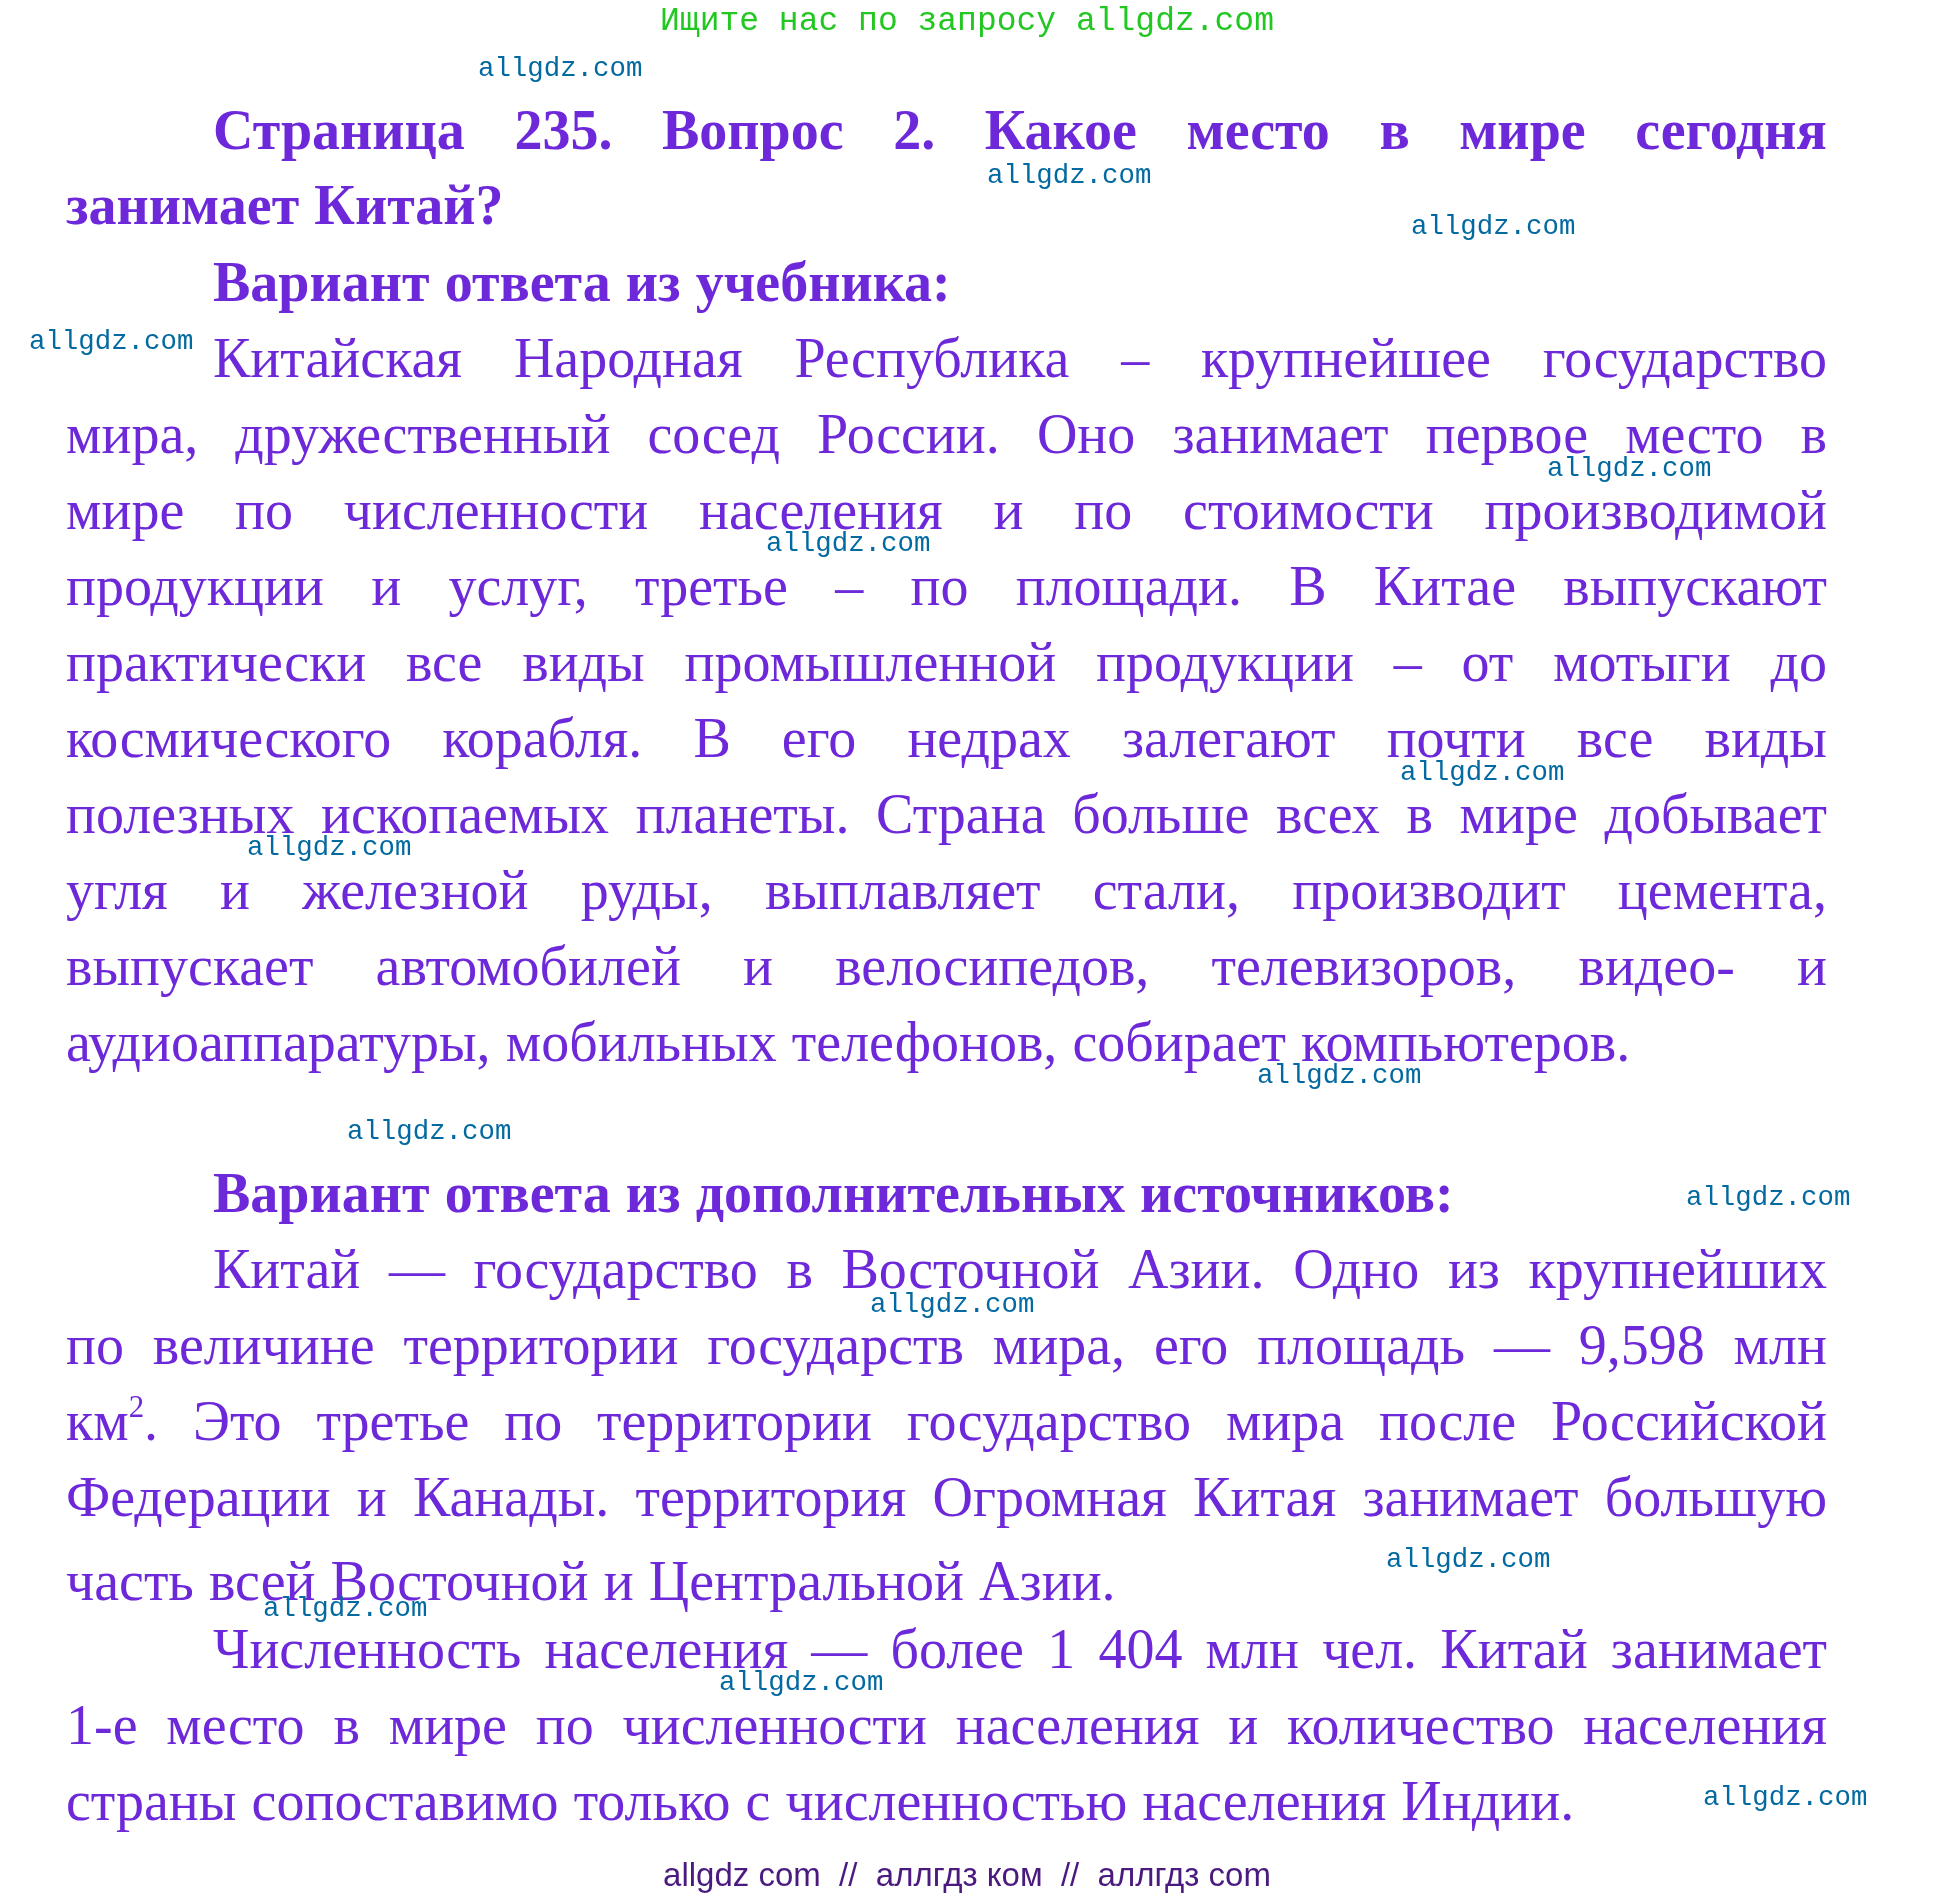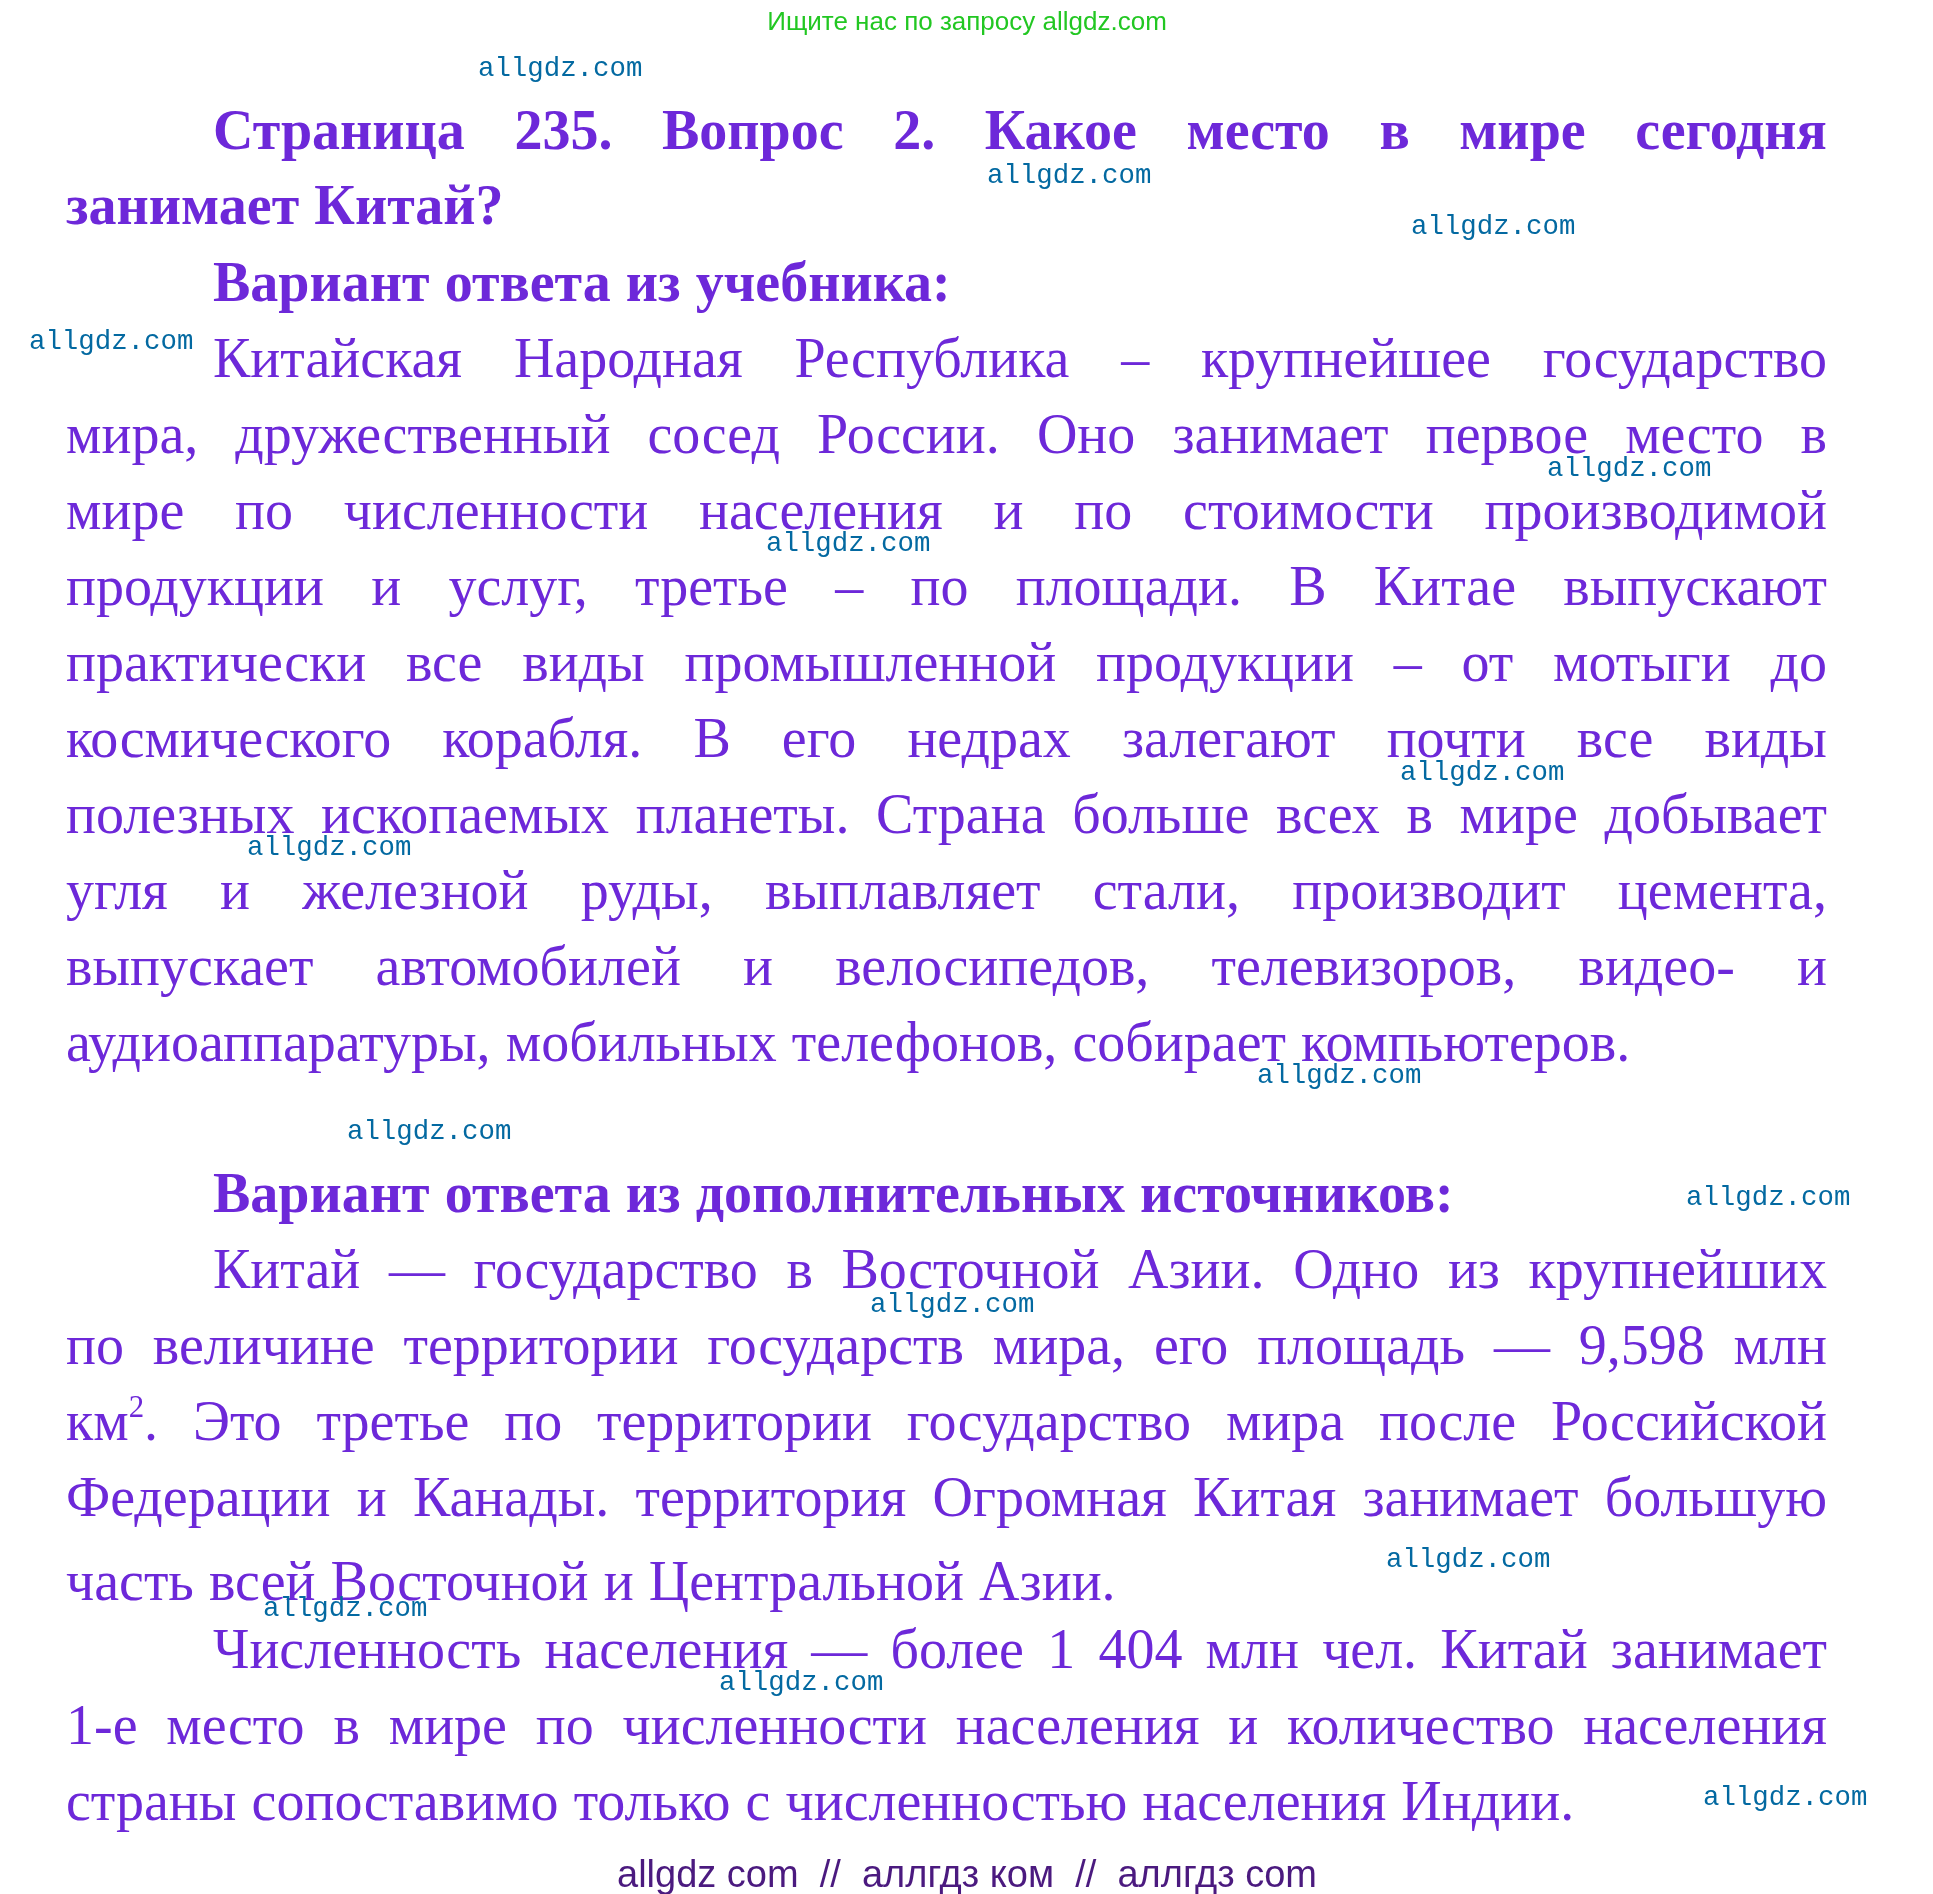--- a/index.html
+++ b/index.html
@@ -1,21 +1,21 @@
 <!DOCTYPE html>
 <html><head>
 <meta charset="utf-8">
 <style>
   html, body { margin:0; padding:0; background:#ffffff; }
   body { width:1934px; height:1895px; position:relative; overflow:hidden; }
   .abs { position:absolute; }
   .promo { left:0; width:1934px; top:2px; text-align:center; color:#22c722;
-           font-family:Liberation Sans, sans-serif; font-size:26px; line-height:39px; }
+           font-family:Liberation Mono, monospace; font-size:33px; line-height:39px; }
   .footer { left:0; width:1934px; top:1855px; text-align:center; color:#4b1a7f;
-            font-family:"Liberation Sans", sans-serif; font-size:38px; line-height:39px; white-space:pre; }
+            font-family:"Liberation Sans", sans-serif; font-size:33px; line-height:39px; white-space:pre; }
   .wm { color:#0369a1; font-family:Liberation Mono, monospace; font-size:27.4px; line-height:31px; white-space:nowrap; }
   .line { left:66px; width:1761px; font-family:"Liberation Serif", serif; font-size:56px; line-height:65px;
           color:#6d28d9; text-align:justify; text-align-last:justify; white-space:nowrap; }
   .line.last { text-align-last:left; }
   .line.indent { left:213px; width:1614px; }
   .bold { font-weight:bold; }
   .line span.w { display:inline; }
   .jline { display:flex; justify-content:space-between; }
   .jline.left { justify-content:flex-start; gap:0.27em; }
   sup { font-size:0.55em; vertical-align:0.75em; line-height:0; }

